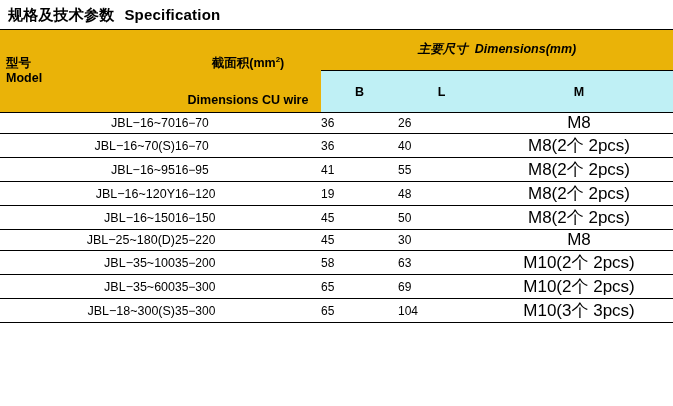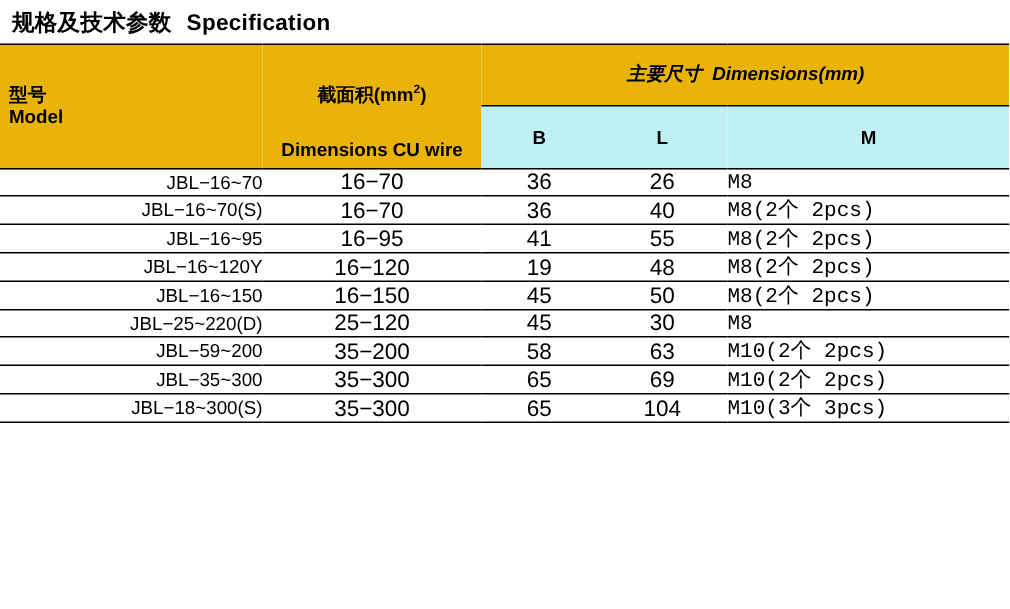--- a/index.html
+++ b/index.html
@@ -78,31 +78,30 @@
     text-align: center;
     height: 28px;
   }
   td.model {
     text-align: right;
     padding: 9px 0 9px 12px;
     font-size: 12.5px;
     white-space: nowrap;
   }
   td.num {
+    text-align: left;
+    font-size: 12px;
+    padding: 9px 0;
+    white-space: nowrap;
+  }
+  td.mcol {
     text-align: center;
-    font-size: 15px;
+    font-size: 17px;
     padding: 9px 0;
     white-space: nowrap;
-  }
-  td.mcol {
-    text-align: left;
-    font-size: 14px;
-    padding: 9px 0;
-    white-space: nowrap;
-    font-family: Liberation Mono, monospace;
   }
   sup { font-size: 8px; vertical-align: super; }
   .nowrap { white-space: nowrap; margin-top: 21px; }
 </style>
 </head>
 <body>
 
 <div class="page">
 
   <div class="title">
@@ -171,35 +170,35 @@
         <td class="mcol">M8(2个 2pcs)</td>
       </tr>
       <tr>
         <td class="model">JBL−16~150</td>
         <td class="num">16−150</td>
         <td class="num">45</td>
         <td class="num">50</td>
         <td class="mcol">M8(2个 2pcs)</td>
       </tr>
       <tr>
-        <td class="model">JBL−25~220(D)</td>
-        <td class="num">25−120</td>
+        <td class="model">JBL−25~180(D)</td>
+        <td class="num">25−220</td>
         <td class="num">45</td>
         <td class="num">30</td>
         <td class="mcol">M8</td>
       </tr>
       <tr>
-        <td class="model">JBL−59~200</td>
+        <td class="model">JBL−35~100</td>
         <td class="num">35−200</td>
         <td class="num">58</td>
         <td class="num">63</td>
         <td class="mcol">M10(2个 2pcs)</td>
       </tr>
       <tr>
-        <td class="model">JBL−35~300</td>
+        <td class="model">JBL−35~600</td>
         <td class="num">35−300</td>
         <td class="num">65</td>
         <td class="num">69</td>
         <td class="mcol">M10(2个 2pcs)</td>
       </tr>
       <tr>
         <td class="model">JBL−18~300(S)</td>
         <td class="num">35−300</td>
         <td class="num">65</td>
         <td class="num">104</td>

